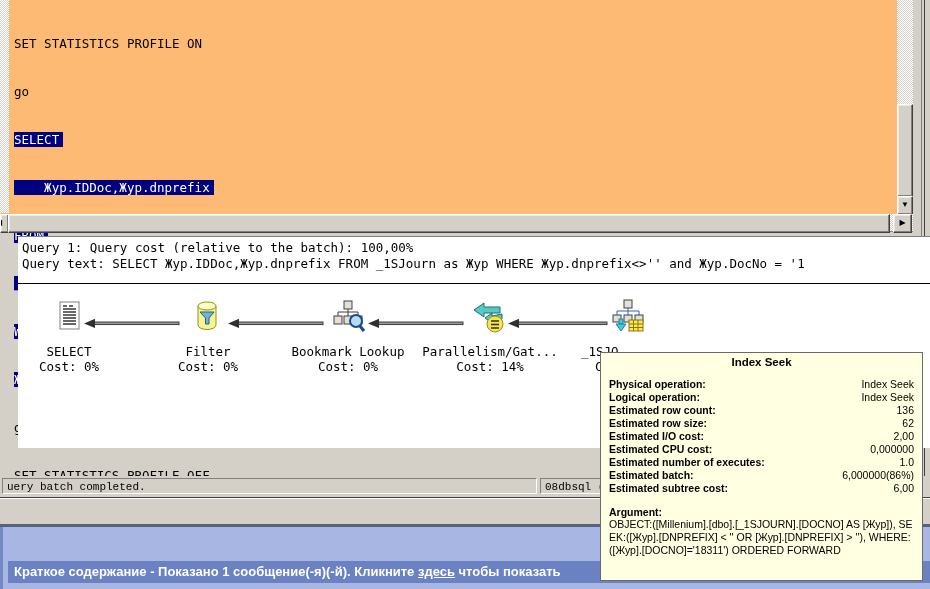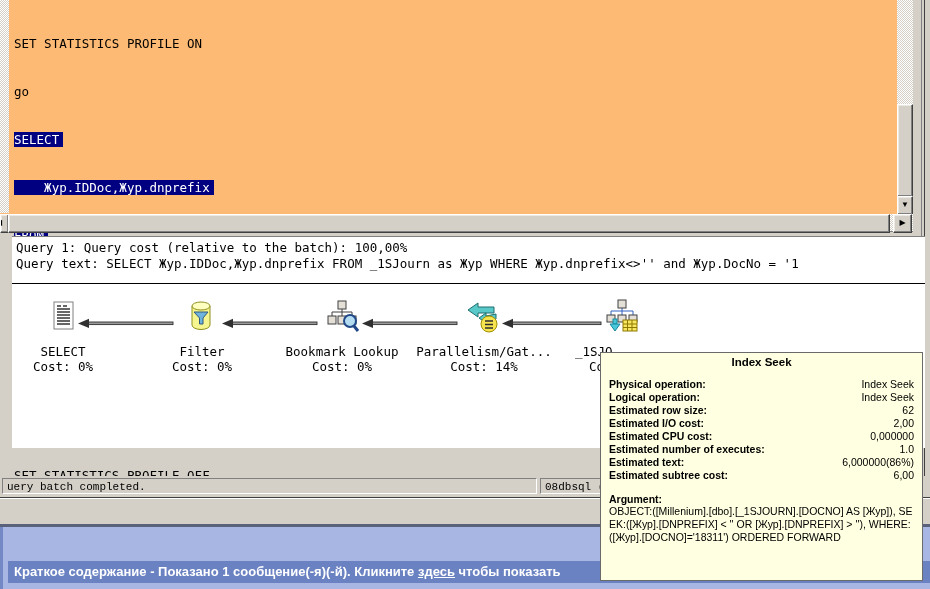--- a/index.html
+++ b/index.html
@@ -28,21 +28,21 @@
   .hscroll{position:absolute;left:0;top:214px;width:913px;height:17px;}
   .hbtn-l{position:absolute;left:0;top:0;width:7px;height:17px;overflow:hidden;font-size:8px;line-height:15px;color:#000;}
   .hbtn-l i{position:absolute;left:-5px;font-style:normal;}
   .hthumb{position:absolute;left:8px;top:0;width:880px;height:17px;}
   .hbtn-r{position:absolute;left:893px;top:0;width:17px;height:17px;font-size:8px;line-height:15px;text-align:center;color:#000;}
   .rchrome{position:absolute;left:913px;top:0;width:17px;height:476px;background:#d4d0c8;}
   .rchrome::after{content:"";position:absolute;left:8px;top:0;bottom:0;width:2px;
                   border-left:1px solid #808080;border-right:1px solid #404040;}
 
   
-  .plan{position:absolute;left:12px;top:236px;width:913px;height:211px;background:#ffffff;
+  .plan{position:absolute;left:18px;top:236px;width:913px;height:211px;background:#ffffff;
         border-top:1px solid #808080;overflow:hidden;}
   .phead{position:absolute;left:4px;font-family:"DejaVu Sans Mono","Liberation Mono",monospace;
          font-size:12.5px;white-space:nowrap;width:905px;overflow:hidden;}
   .psep{position:absolute;left:0;top:46px;width:913px;height:1px;background:#000;}
   .pnode-icon{position:absolute;top:62px;width:36px;height:36px;}
   .pnode-label{position:absolute;top:107px;width:170px;text-align:center;
                font-family:"DejaVu Sans Mono","Liberation Mono",monospace;font-size:12.5px;line-height:15px;}
   .freefloat{position:absolute;font-family:"DejaVu Sans Mono","Liberation Mono",monospace;
              font-size:12.5px;line-height:15px;white-space:nowrap;}
   .parrow{position:absolute;top:79px;height:13px;}
@@ -257,37 +257,41 @@
     <div class="tt-rows">
       <div class="tt-row">
           <b>Physical operation:</b>
           <span>Index Seek</span>
         </div>
       <div class="tt-row">
           <b>Logical operation:</b>
           <span>Index Seek</span>
         </div>
       <div class="tt-row">
+          <b>Estimated row count:</b>
+          <span>136</span>
+        </div>
+      <div class="tt-row">
           <b>Estimated row size:</b>
           <span>62</span>
         </div>
       <div class="tt-row">
           <b>Estimated I/O cost:</b>
           <span>2,00</span>
         </div>
       <div class="tt-row">
           <b>Estimated CPU cost:</b>
           <span>0,000000</span>
         </div>
       <div class="tt-row">
           <b>Estimated number of executes:</b>
           <span>1.0</span>
         </div>
       <div class="tt-row">
-          <b>Estimated text:</b>
+          <b>Estimated batch:</b>
           <span>6,000000(86%)</span>
         </div>
       <div class="tt-row">
           <b>Estimated subtree cost:</b>
           <span>6,00</span>
         </div>
     </div>
     <div class="tt-arg">
       <div style="font-weight:bold;">Argument:</div>
       <div class="tt-argtext">OBJECT:([Millenium].[dbo].[_1SJOURN].[DOCNO] AS [Жур]), SEEK:([Жур].[DNPREFIX] &lt; '' OR [Жур].[DNPREFIX] &gt; ''),  WHERE:([Жур].[DOCNO]='18311') ORDERED FORWARD</div>

